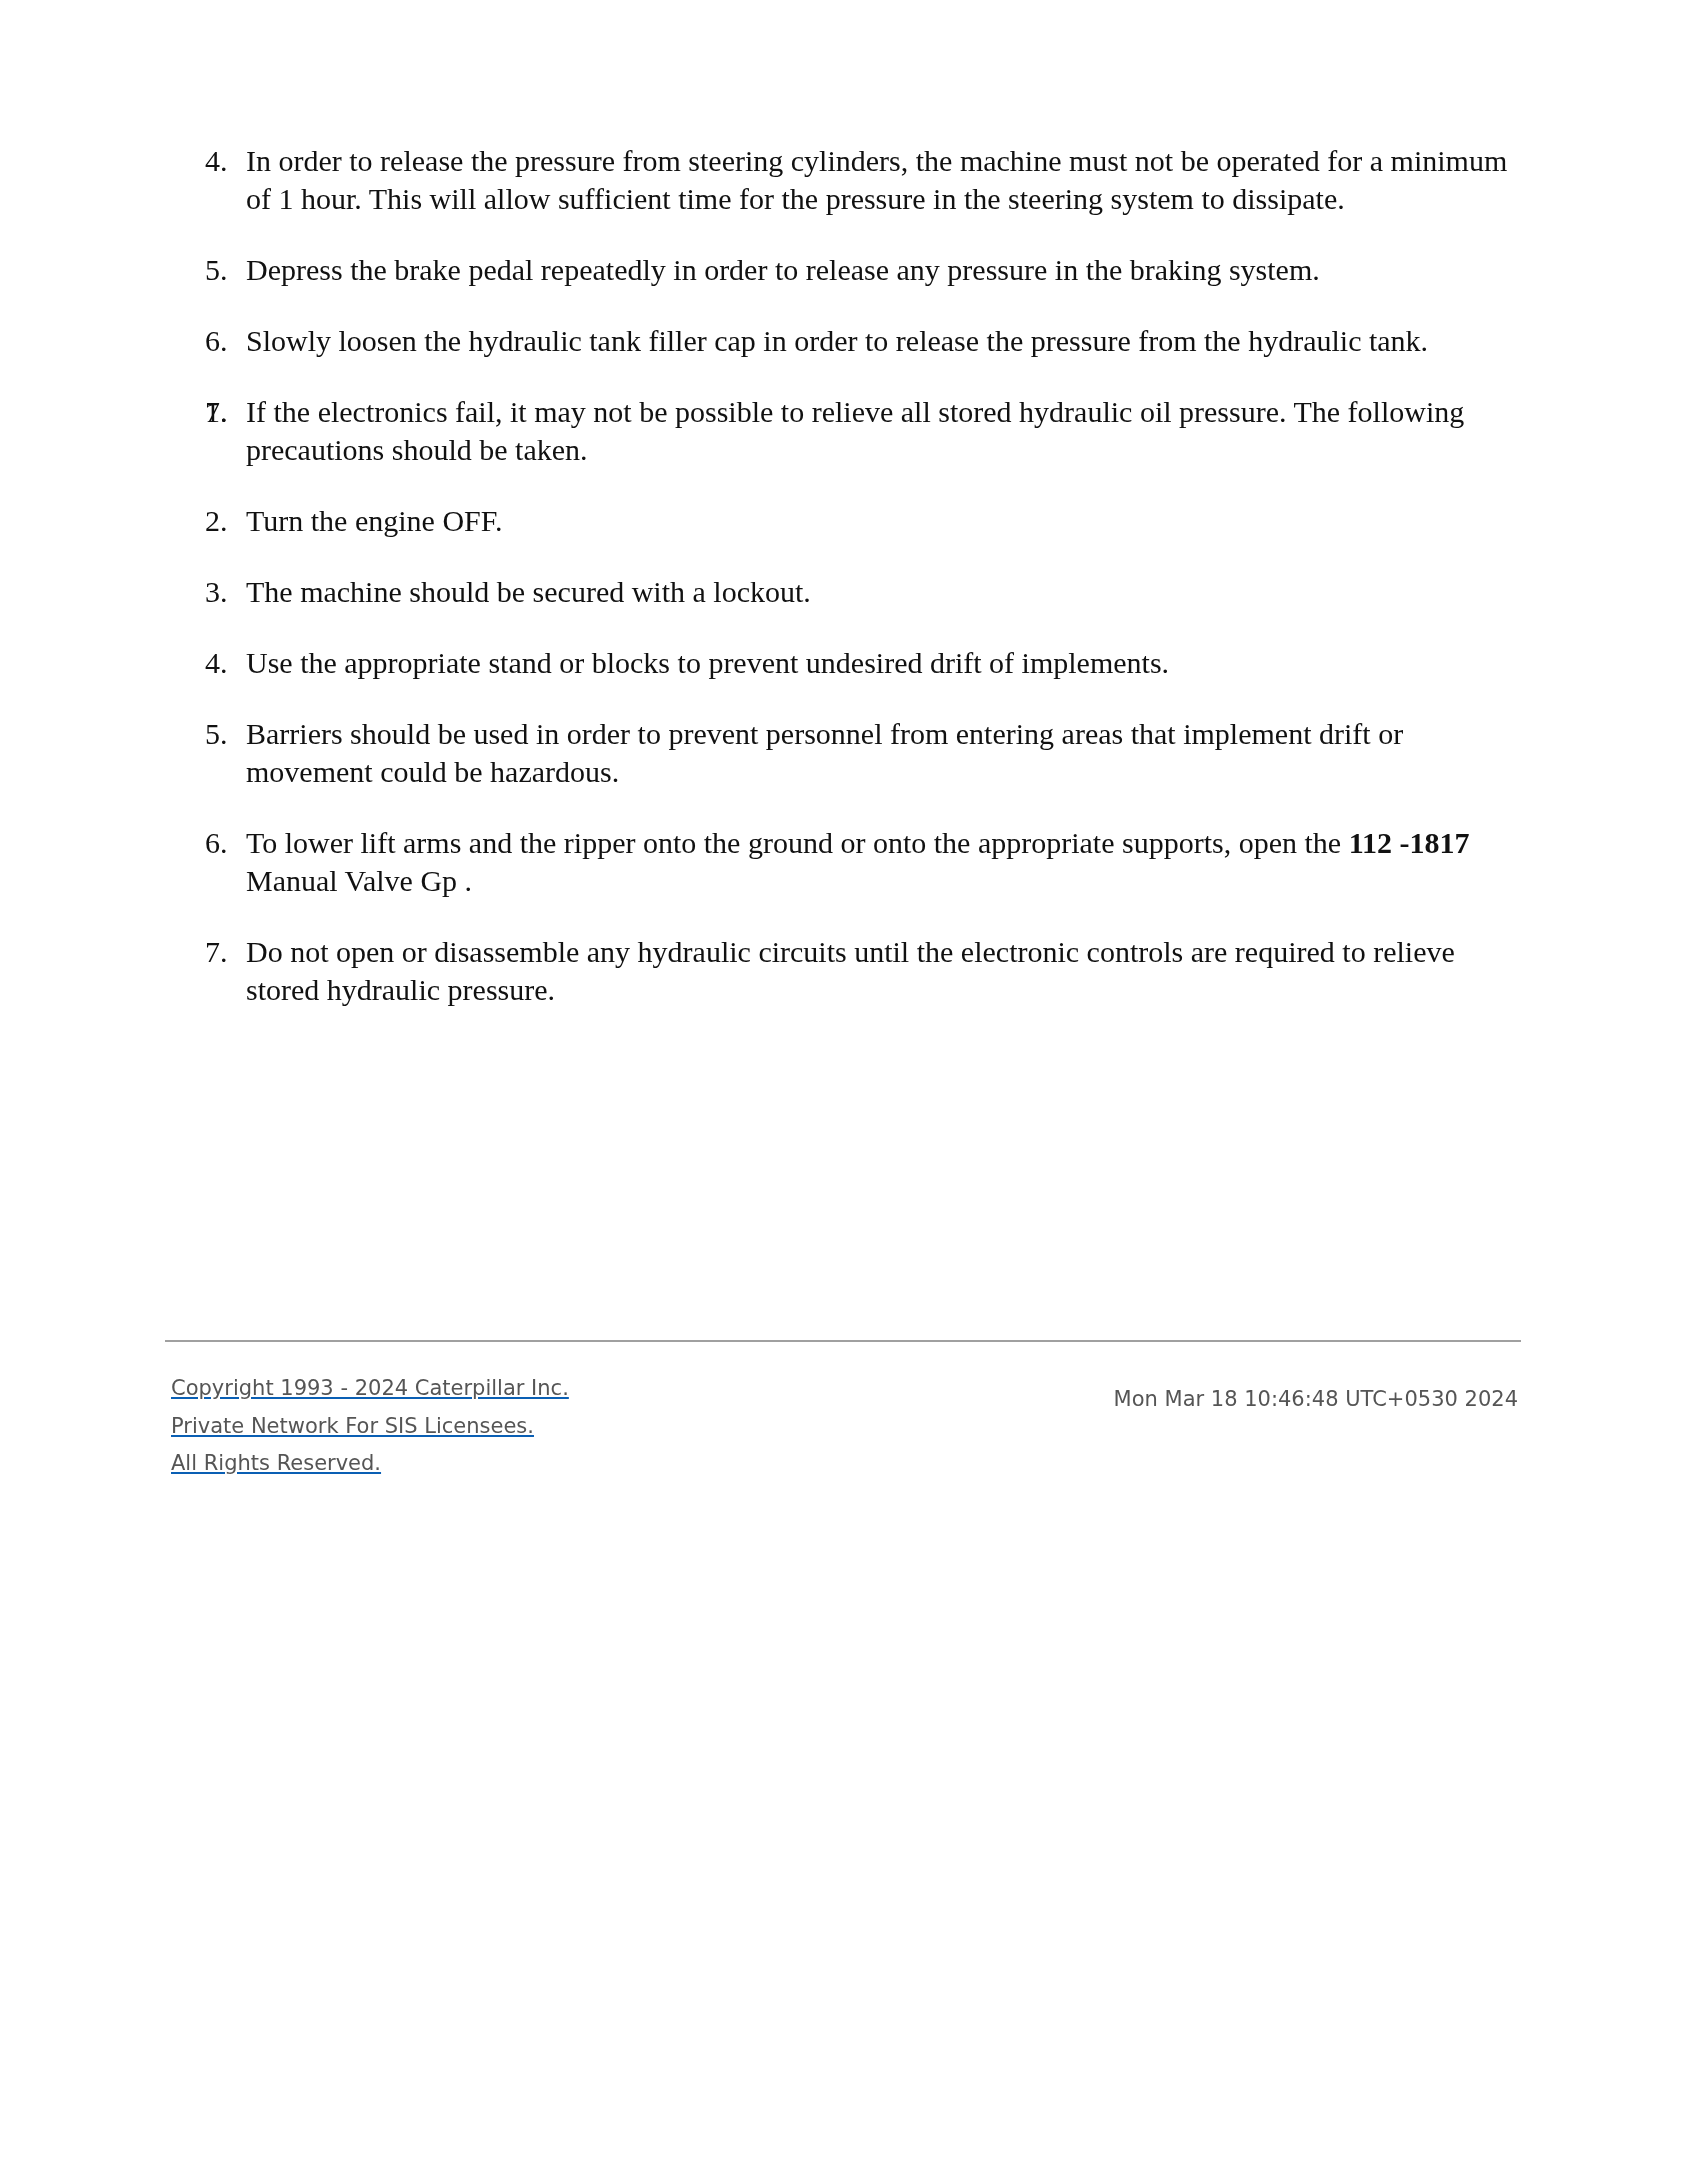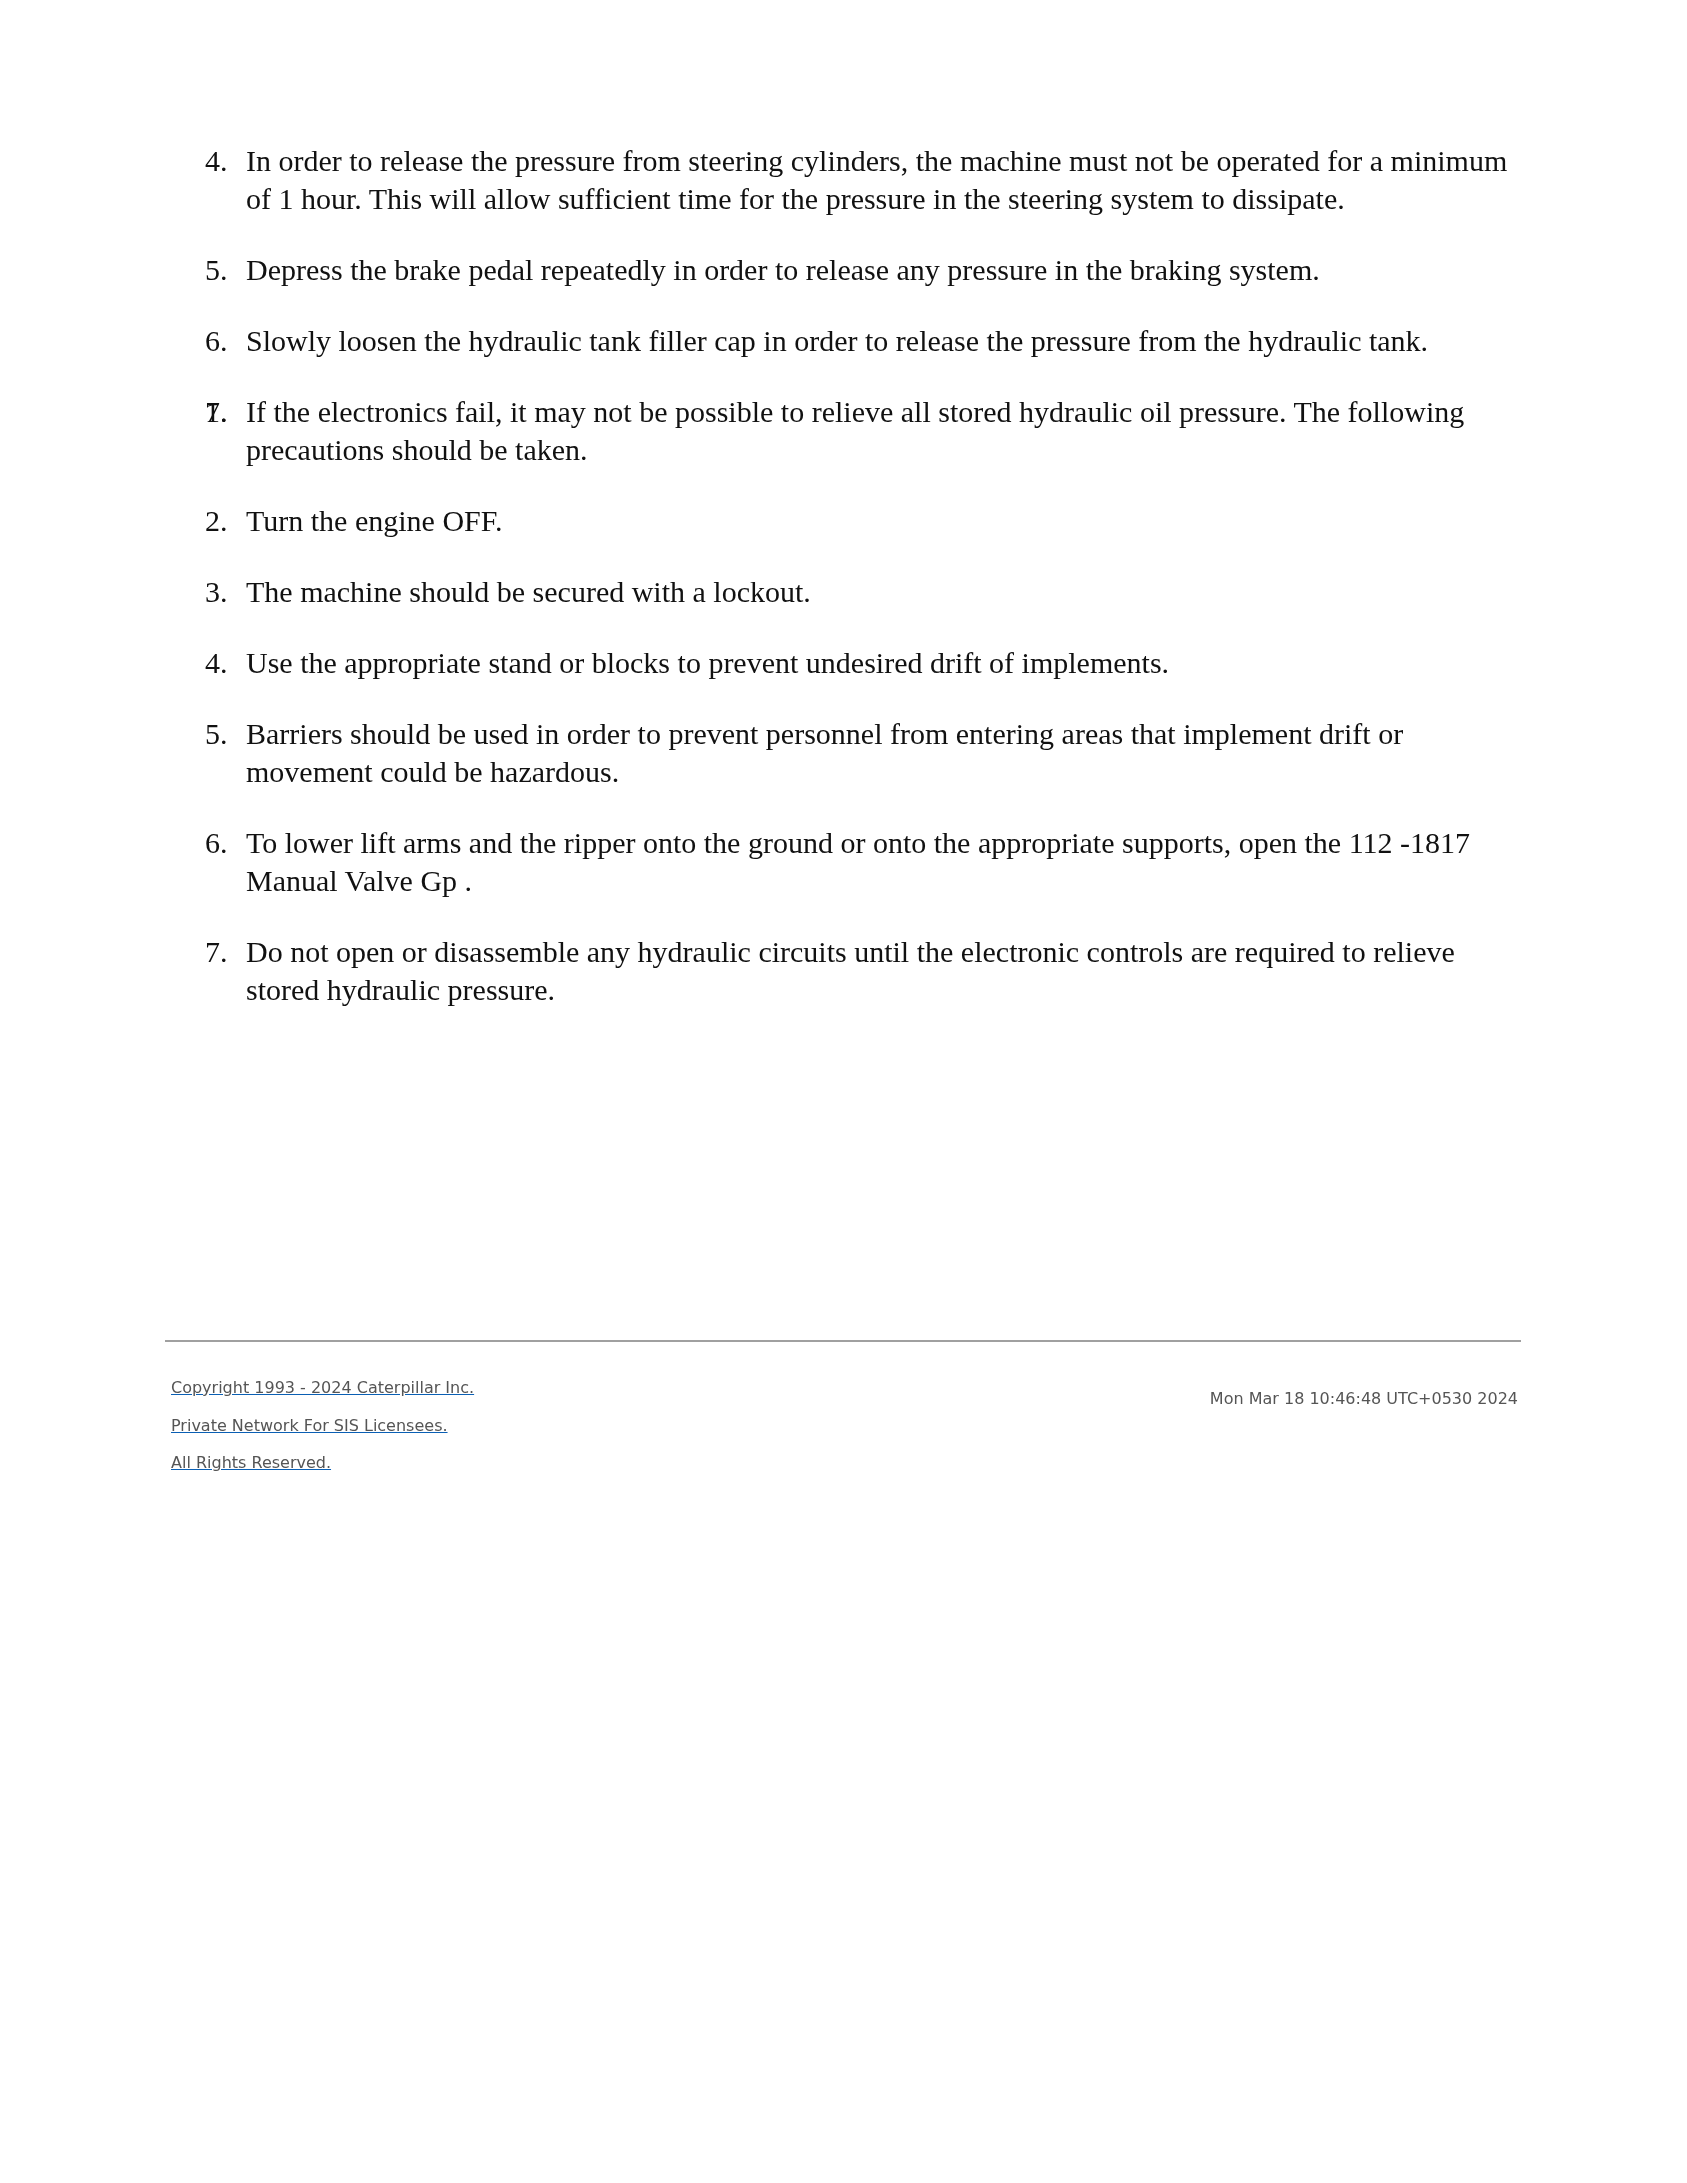--- a/index.html
+++ b/index.html
@@ -1,23 +1,23 @@
 <!DOCTYPE html>
 <html style="font-size:10.6px"><head>
 <meta charset="utf-8">
 <style>
   html, body { margin:0; padding:0; background:#ffffff; }
   body { width:1687px; height:2183px; position:relative; overflow:hidden; }
   .page { position:absolute; left:165px; top:142px; width:1356px; }
   .item { position:relative; font-family:"Liberation Serif", serif; font-size:30px; line-height:38px; color:#111; margin:0 0 33px 0; padding-left:81px; }
   .item .num { position:absolute; left:40px; top:0; }
   .heading { font-family:"Liberation Serif", serif; font-weight:bold; font-size:45px; color:#0b3f8a; margin:40px 0 40px 0; line-height:53px; }
-  b { font-weight:normal; }
+  b { font-weight:bold; }
   .rule { position:absolute; left:165px; top:1340px; width:1356px; height:2px; background:#a0a0a0; }
-  .footer { position:absolute; left:171px; top:1377px; width:1347px; font-family:"DejaVu Sans", sans-serif; font-size:16px; color:#555; }
+  .footer { position:absolute; left:171px; top:1377px; width:1347px; font-family:"DejaVu Sans", sans-serif; font-size:21px; color:#555; }
   .footer .links a { display:block; color:#555; text-decoration:underline; text-decoration-color:#0a5fb4; margin-bottom:15px; line-height:22.5px; }
   .footer .date { position:absolute; right:0; top:11px; line-height:22.5px; }
 </style>
 </head>
 <body>
 
 <div class="page">
   <div class="item"><span class="num">4.</span><span>In order to release the pressure from steering cylinders, the machine must not be operated for a minimum of 1 hour. This will allow sufficient time for the pressure in the steering system to dissipate.</span></div>
   <div class="item"><span class="num">5.</span><span>Depress the brake pedal repeatedly in order to release any pressure in the braking system.</span></div>
   <div class="item"><span class="num">6.</span><span>Slowly loosen the hydraulic tank filler cap in order to release the pressure from the hydraulic tank.</span></div>

